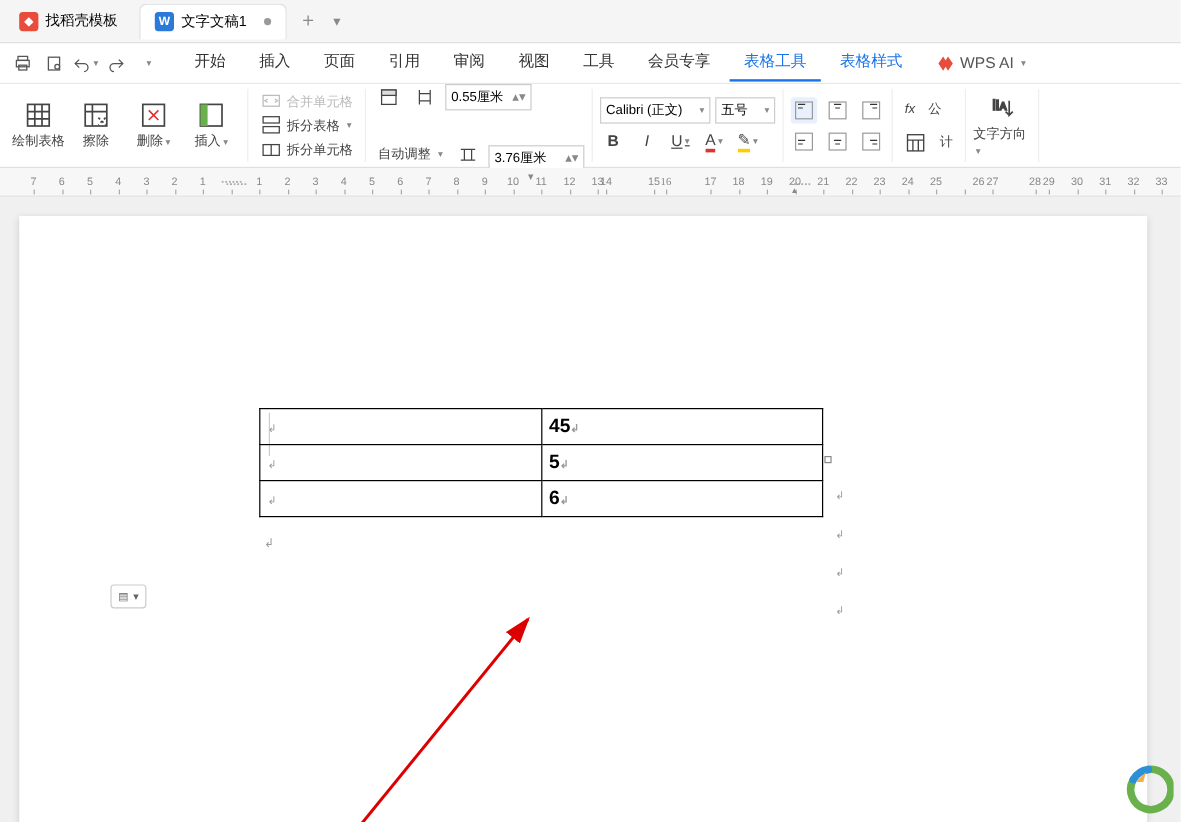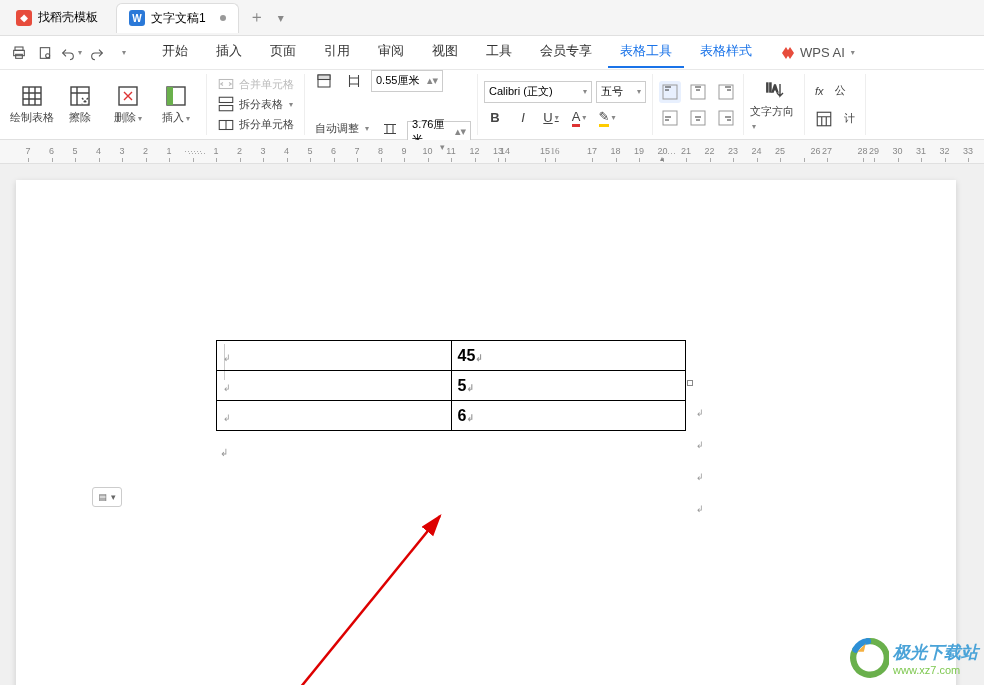--- a/index.html
+++ b/index.html
@@ -223,30 +223,30 @@
     <div style="display:flex;gap:4px;align-items:flex-end;margin-top:16px;">
       <div class="rbtn-sm">
         <span>自动调整</span>
           <span class="dd">▾</span>
       </div>
       <div class="rbtn-sm">
           <svg viewBox="0 0 24 24" fill="none" stroke="currentColor" stroke-width="1.4">
             <path d="M4 6h16M4 18h16M8 6v12M16 6v12"></path>
           </svg>
         </div>
-      <div class="sel" style="width:64px;">
+      <div class="sel" style="width:80px;">
           <span>3.76厘米</span>
           <span style="margin-left:auto;color:#888;">▴▾</span>
         </div>
     </div>
   </div>
 
   <div class="rgroup">
     <div style="display:flex;gap:4px;margin-bottom:4px;">
-      <div class="sel" style="width:108px;">
+      <div class="sel" style="width:92px;">
           <span>Calibri (正文)</span>
           <span style="margin-left:auto;" class="dd">▾</span>
         </div>
       <div class="sel" style="width:50px;">
           <span>五号</span>
           <span style="margin-left:auto;" class="dd">▾</span>
         </div>
     </div>
     <div class="fmt-row">
       <div class="fmt-btn" style="font-weight:bold;">B</div>
@@ -299,36 +299,36 @@
         </div>
       <div class="fmt-btn">
           <svg width="16" height="16" viewBox="0 0 16 16">
             <rect x="1" y="1" width="14" height="14" fill="none" stroke="#999"></rect>
             <path d="M7 7h6M9 10h4" stroke="#333"></path>
           </svg>
         </div>
     </div>
   </div>
 
-  <div class="rgroup row">
-    <div class="rbtn-lg">
-      <svg viewBox="0 0 24 24" fill="none" stroke="currentColor" stroke-width="1.4">
-          <text x="4" y="14" font-size="12" fill="currentColor">lIᴀ</text>
-          <path d="M18 6v12l3-3M18 18l-3-3"></path>
-        </svg>
-      <span><span>文字方向</span><span class="dd">▾</span></span>
-    </div>
-  </div>
-
   <div class="rgroup">
     <div class="rbtn-sm"><i>fx</i>&nbsp;<span>公</span></div>
     <div class="rbtn-sm"><svg width="16" height="16" viewBox="0 0 16 16" fill="none" stroke="currentColor">
           <rect x="2" y="2" width="12" height="12"></rect>
           <path d="M2 6h12M6 6v8M10 6v8"></path>
         </svg>&nbsp;<span>计</span></div>
+  </div>
+
+  <div class="rgroup row">
+    <div class="rbtn-lg">
+      <svg viewBox="0 0 24 24" fill="none" stroke="currentColor" stroke-width="1.4">
+          <text x="4" y="14" font-size="12" fill="currentColor">lIᴀ</text>
+          <path d="M18 6v12l3-3M18 18l-3-3"></path>
+        </svg>
+      <span><span>文字方向</span><span class="dd">▾</span></span>
+    </div>
   </div>
 </div>
 
 <div class="ruler">
   <div class="ruler-ticks" id="ruler-ticks">
       <div class="tick" style="left: 28px;">
         <span class="tlabel">7</span>
       </div>
       <div class="tick" style="left: 51.5px;">
         <span class="tlabel">6</span>
@@ -498,17 +498,13 @@
     <line x1="20" y1="180" x2="160" y2="8" stroke="#d00" stroke-width="2.5" marker-end="url(#ah)"></line>
   </svg>
 </div>
 
 <div class="watermark">
   <svg width="42" height="42" viewBox="0 0 40 40">
     <path d="M20 4 A16 16 0 1 1 8 12" fill="none" stroke="#6ab04c" stroke-width="6" stroke-linecap="round"></path>
     <path d="M20 4 A16 16 0 0 0 8 12" fill="none" stroke="#2d8fd6" stroke-width="6" stroke-linecap="round"></path>
     <path d="M10 14 l8 -8 l-2 8 z" fill="#f5b041"></path>
   </svg>
-  <div class="wm-text">
-    <div class="wm-title">极光下载站</div>
-    <div class="wm-url">www.xz7.com</div>
-  </div>
 </div>
 
 </body></html>

